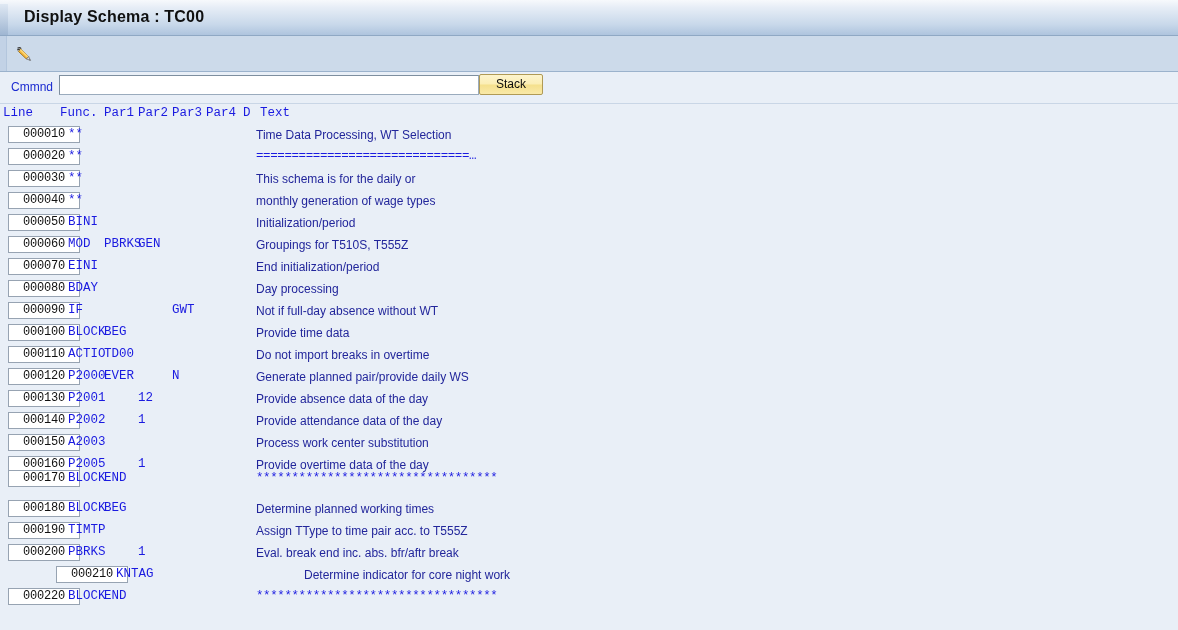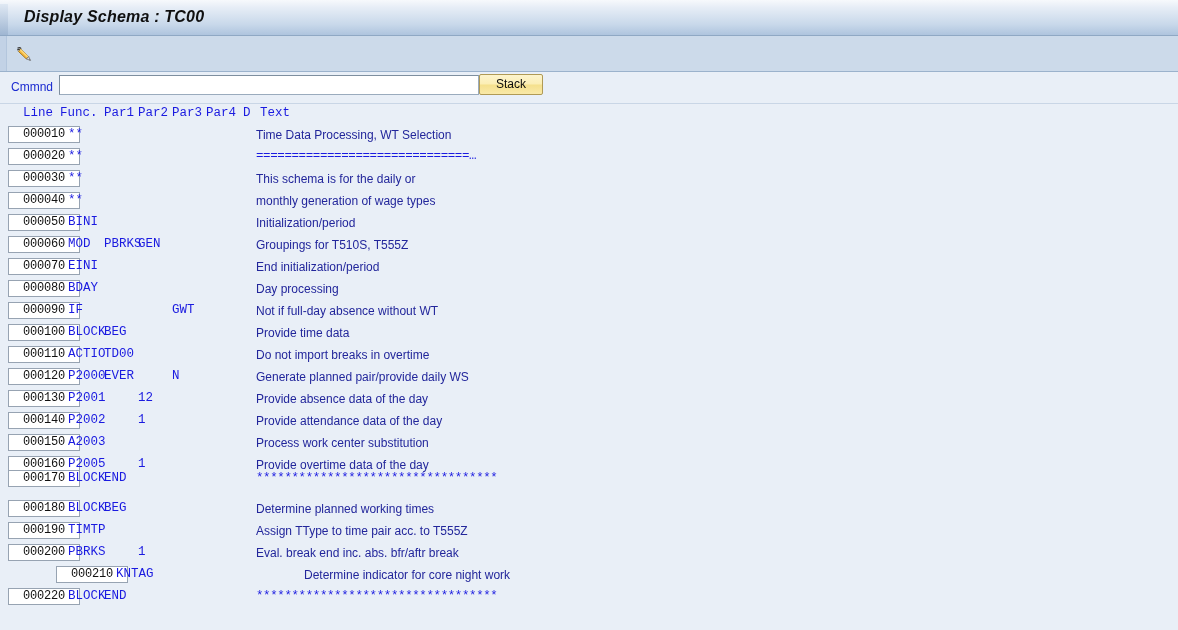--- a/index.html
+++ b/index.html
@@ -37,21 +37,20 @@
     left: 0; top: 4px;
     width: 8px;
     height: 31px;
     background: linear-gradient(to bottom, #dfe8f3, #9fb6d2);
   }
   .title-text {
     position: absolute;
     left: 24px;
     top: 8px;
     font-size: 16px;
-    font-style: italic;
     font-weight: bold;
     color: #101010;
     letter-spacing: 0.2px;
     white-space: nowrap;
   }
 
   
   .toolbar {
     position: absolute;
     left: 0; top: 36px;
@@ -161,21 +160,21 @@
     width: 1178px;
   }
   .hdr .h {
     position: absolute;
     top: 1px;
     font-family: "Liberation Mono", "DejaVu Sans Mono", monospace;
     font-size: 12.5px;
     color: #1a1ae0;
     white-space: pre;
   }
-  .h-line  { left: 23px; font-family:"Liberation Sans",sans-serif; font-size:12px; color:#22269b; }
+  .h-line  { left: 3px; font-family:"Liberation Sans",sans-serif; font-size:12px; color:#22269b; }
   .h-func  { left: 60px; }
   .h-par1  { left: 104px; }
   .h-par2  { left: 138px; }
   .h-par3  { left: 172px; }
   .h-par4  { left: 206px; }
   .h-d     { left: 243px; }
   .h-text  { left: 260px; }
 
   .row {
     position: absolute;

